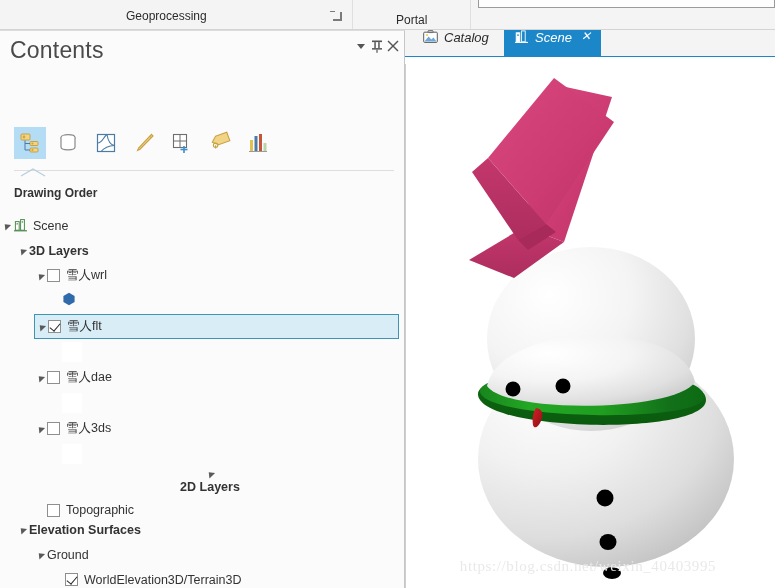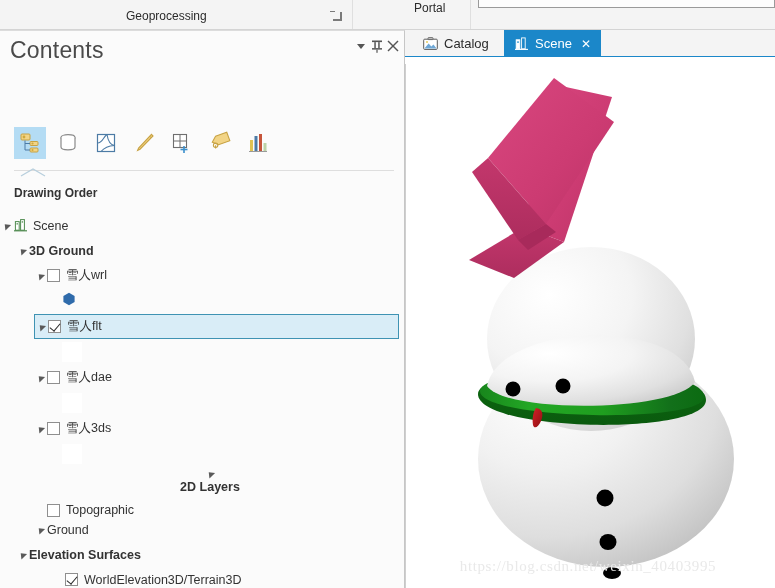--- a/index.html
+++ b/index.html
@@ -22,21 +22,21 @@
     background: #f4f4f4;
     border-bottom: 1px solid #d4d4d4;
   }
   .ribbon-group-label {
     position: absolute;
     font-size: 12px;
     color: #2b2b2b;
     white-space: nowrap;
   }
   #ribbon-geoprocessing { left: 126px; top: 9px; }
-  #ribbon-portal { left: 396px; top: 1px; margin-left: 18px; }
+  #ribbon-portal { left: 396px; top: 13px; }
   .ribbon-divider {
     position: absolute; top: 0; width: 1px; height: 29px; background: #dfdfdf;
   }
   #ribbon-div-1 { left: 352px; }
   #ribbon-div-2 { left: 470px; }
   .dialog-launcher {
     position: absolute; width: 9px; height: 9px;
     border-right: 2px solid #7a7a7a;
     border-bottom: 2px solid #7a7a7a;
   }
@@ -211,25 +211,26 @@
     position: absolute; left: 405px; top: 30px;
     width: 370px; height: 558px;
     background: #ffffff;
   }
   #tabbar {
     position: absolute; left: 0; top: 0; width: 370px; height: 27px;
     background: #f4f4f4;
   }
   .view-tab {
     position: absolute; top: 0; height: 27px;
-    display: flex; align-items: center;
+    display: flex; 
     font-size: 13px;
     cursor: pointer;
     padding: 0 10px;
     color: #2b2b2b;
+    font-style: italic;
   }
   #tab-catalog { left: 8px; background: #f4f4f4; }
   #tab-scene {
     left: 99px; background: #1b87c9; color: #ffffff;
   }
   .tab-icon { width: 15px; height: 14px; margin-right: 6px; flex: 0 0 15px; }
   .tab-close {
     margin-left: 9px; font-size: 12px; line-height: 1;
     color: #ffffff; cursor: pointer;
   }
@@ -385,21 +386,21 @@
               <rect x="3.5" y="5.2" width="1.4" height="1.3" fill="#4e8a4e"></rect>
               <rect x="8.7" y="3.3" width="1.4" height="1.3" fill="#4e8a4e"></rect>
               <line x1="1" y1="12.8" x2="14" y2="12.8" stroke="#4e8a4e" stroke-width="1.2"></line>
             </svg></span>
           <span class="row-label">Scene</span>
         </div>
         <div class="tree-row bold" style="margin-left: 16px;">
           <span class="expander">
             <i style="transform: rotate(45deg);"></i>
           </span>
-          <span class="row-label">3D Ground</span>
+          <span class="row-label">3D Layers</span>
         </div>
         <div class="tree-row" style="margin-left: 34px;">
           <span class="expander">
             <i style="transform: rotate(45deg);"></i>
           </span>
           <span class="chk"></span>
           <span class="row-label">雪人wrl</span>
         </div>
         <div class="swatch-row" style="padding-left: 62px;">
           <span><svg width="14" height="14" viewBox="0 0 14 14">
@@ -442,31 +443,31 @@
           </span>
           <span class="row-label">2D Layers</span>
         </div>
         <div class="tree-row" style="margin-left: 34px; align-items: flex-end;">
           <span class="expander empty">
             <i></i>
           </span>
           <span class="chk"></span>
           <span class="row-label">Topographic</span>
         </div>
+        <div class="tree-row bold" style="margin-left: 16px;">
+          <span class="expander">
+            <i style="transform: rotate(45deg);"></i>
+          </span>
+          <span class="row-label">Elevation Surfaces</span>
+        </div>
         <div class="tree-row" style="margin-left: 34px;">
           <span class="expander">
             <i style="transform: rotate(45deg);"></i>
           </span>
           <span class="row-label">Ground</span>
-        </div>
-        <div class="tree-row bold" style="margin-left: 16px;">
-          <span class="expander">
-            <i style="transform: rotate(45deg);"></i>
-          </span>
-          <span class="row-label">Elevation Surfaces</span>
         </div>
         <div class="tree-row" style="margin-left: 52px;">
           <span class="expander empty">
             <i></i>
           </span>
           <span class="chk checked"></span>
           <span class="row-label">WorldElevation3D/Terrain3D</span>
         </div>
       </div>
   </div>

